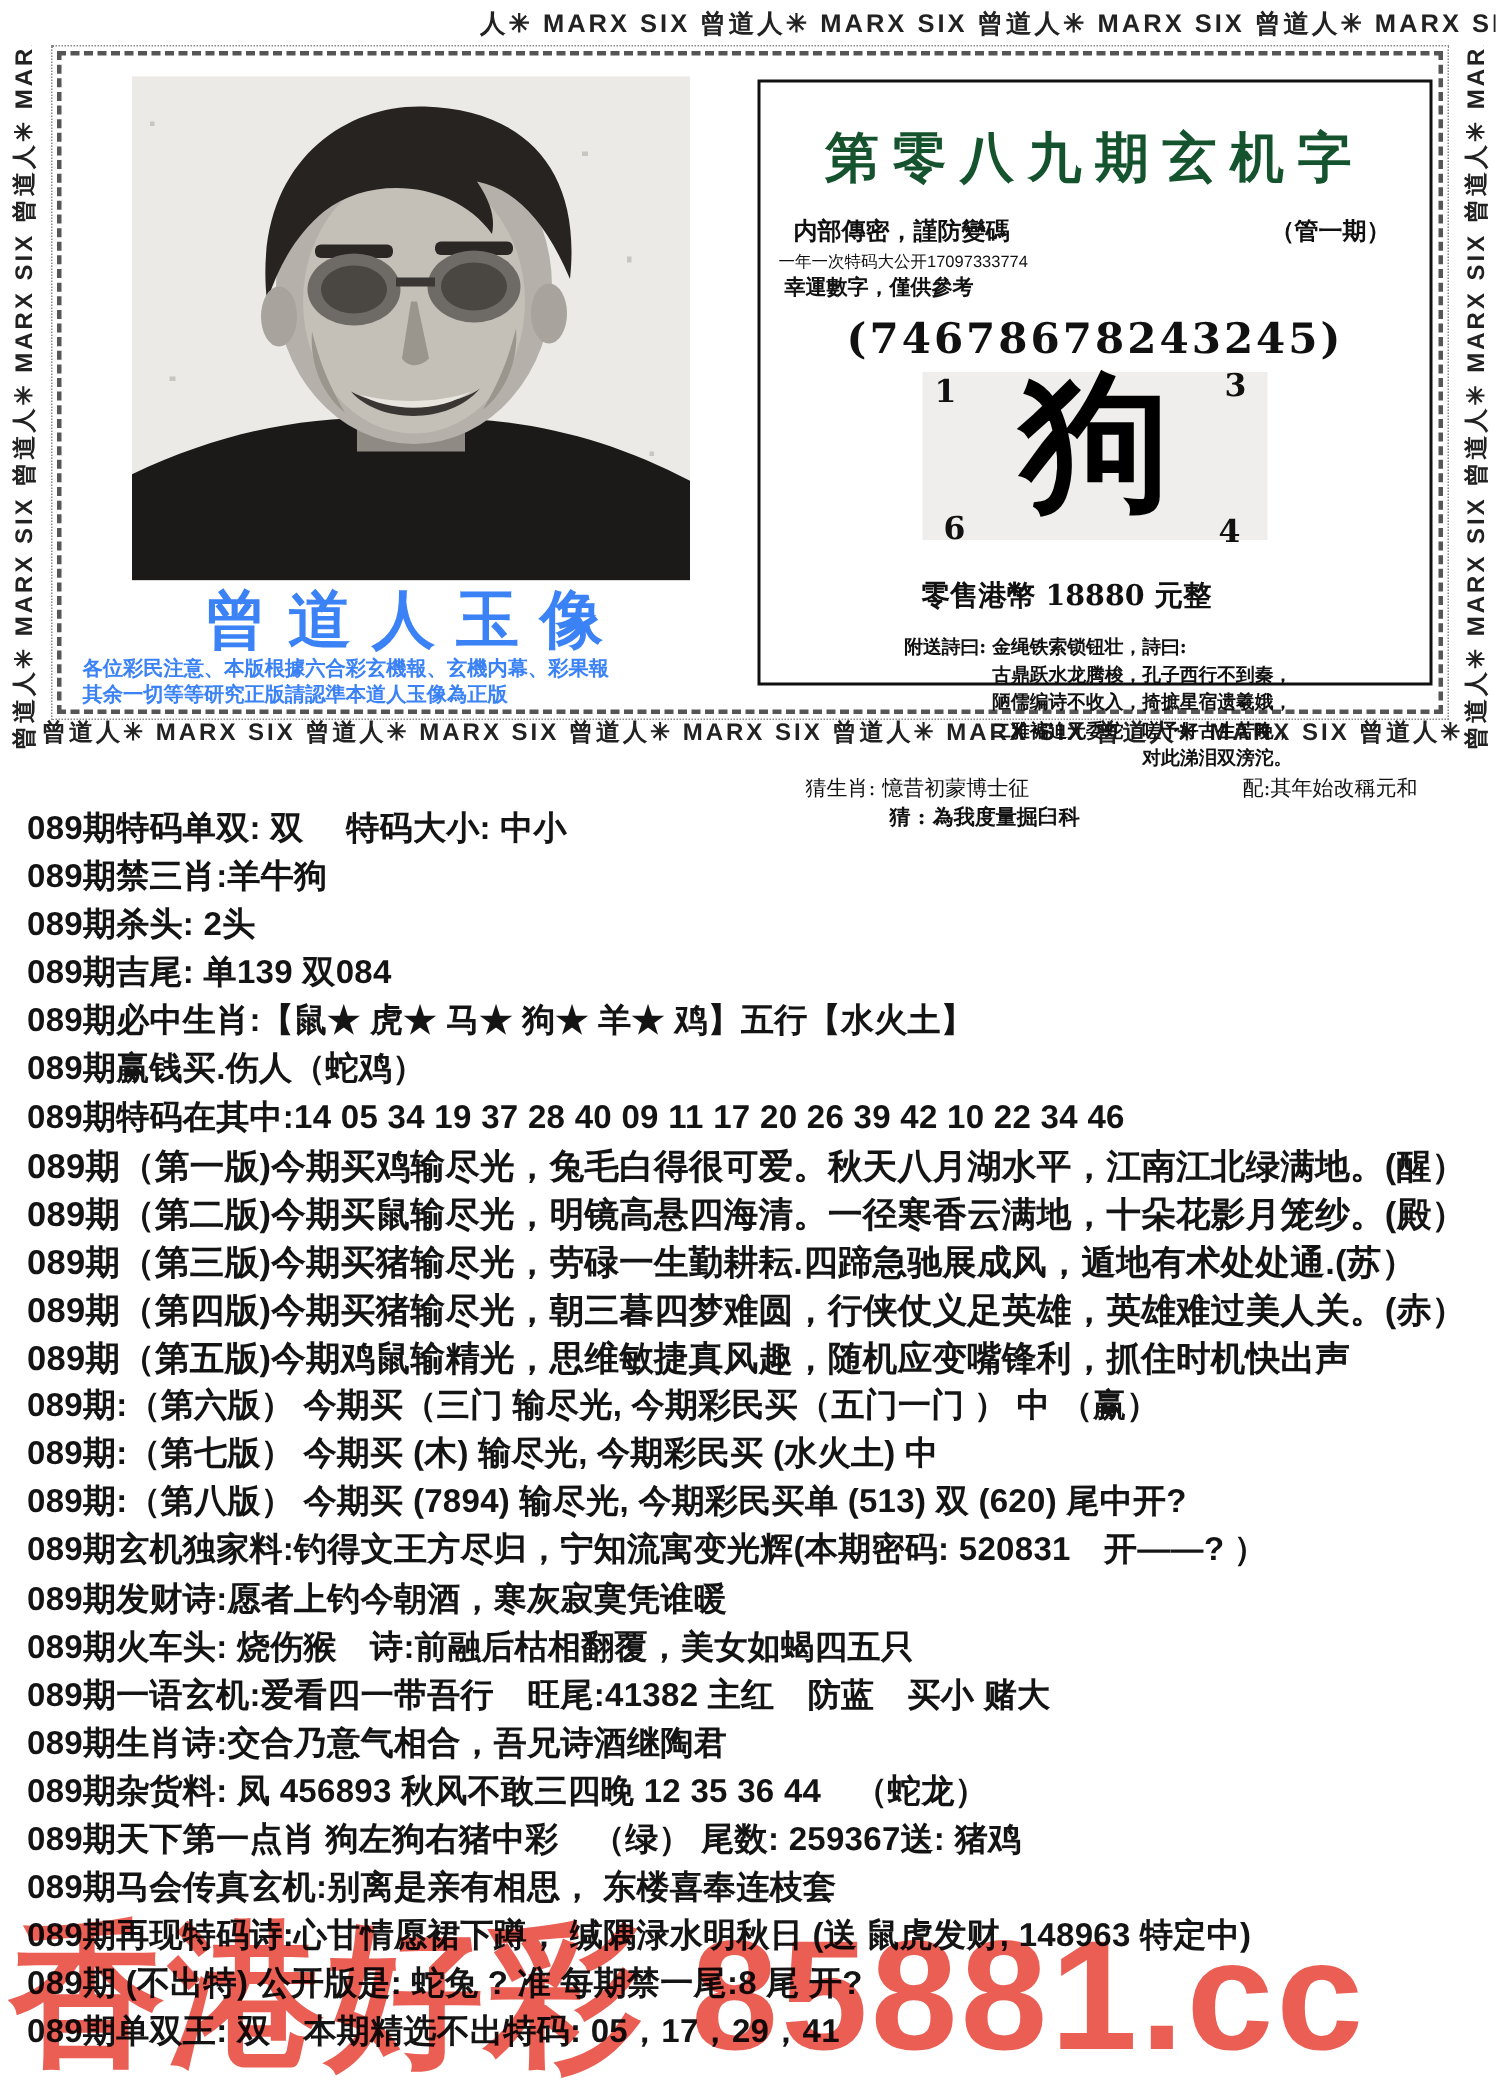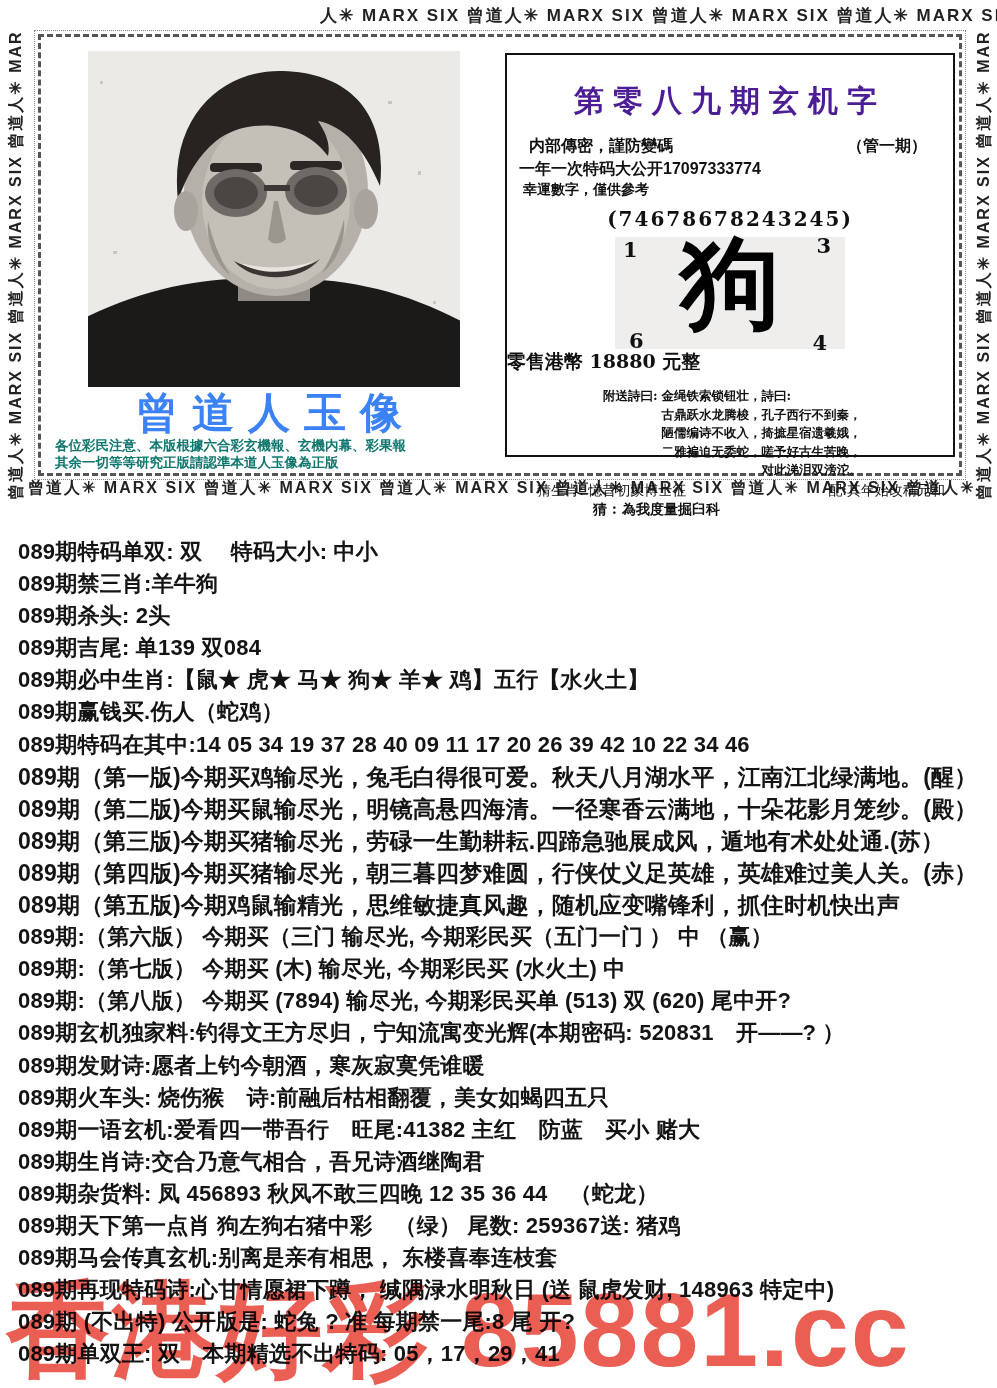--- a/index.html
+++ b/index.html
@@ -61,49 +61,49 @@
     width:430px;
     text-align:center;
     font-family:"DejaVu Serif","Liberation Serif",serif;
     font-weight:bold;
     font-size:42px;
     letter-spacing:14px;
     color:#3b82f6;
   }
   .notes{
     position:absolute;left:14px;top:400px;width:450px;
-    font-size:13.5px;line-height:17px;color:#0f766e;font-weight:600;
+    font-size:13.5px;line-height:17px;color:#3b82f6;font-weight:600;
   }
 
   
   .mbox{
     position:absolute;left:464px;top:16px;
     width:450px;height:404px;
     border:2px solid #111;
     box-sizing:border-box;
   }
   .mbox .title{
     margin-top:26px;
     text-align:center;
     font-family:Liberation Serif, serif;
     font-weight:bold;
-    font-size:30px;
+    font-size:36px;
     letter-spacing:9px;
-    color:#4c1d95;
+    color:#14532d;
   }
   .mbox .row1{
     display:flex;justify-content:space-between;
     padding:14px 26px 0 22px;
     font-weight:700;font-size:16px;
   }
-  .mbox .hotline{padding:2px 0 0 12px;font-size:16px;font-weight:700;}
+  .mbox .hotline{padding:2px 0 0 12px;font-size:11px;font-weight:400;}
   .mbox .lucky{padding:1px 0 0 16px;font-size:14px;font-weight:600;}
   .mbox .code{
     text-align:center;margin-top:8px;
-    font-size:20px;font-weight:600;letter-spacing:2px;
+    font-size:28px;font-weight:600;letter-spacing:2px;
     font-family:"DejaVu Serif","Liberation Serif",serif;
   }
   .zblock{
     position:relative;
     width:230px;height:112px;
     margin:6px auto 0 auto;
     background:#efeeec;
   }
   .zchar{
     position:absolute;left:0;right:0;top:-14px;
@@ -113,23 +113,23 @@
     font-size:100px;
     line-height:120px;
     color:#000;
   }
   .zn{position:absolute;font-size:21px;font-weight:600;font-family:"DejaVu Serif","Liberation Serif",serif;}
   .zn.n1{left:8px;top:0;}
   .zn.n3{right:14px;top:-4px;}
   .zn.n6{left:14px;bottom:-4px;}
   .zn.n4{right:18px;bottom:-6px;}
   .price{
-    text-align:left;
+    text-align:center;
     padding-right:38px;
-    margin-top:0;
+    margin-top:24px;
     font-size:19px;font-weight:700;
     font-family:"DejaVu Serif","Liberation Serif",serif;
   }
   .poems{
     display:flex;
     padding:12px 10px 0 14px;
     font-size:12.5px;line-height:18.5px;font-weight:600;
     font-family:"DejaVu Serif","Liberation Serif",serif;
   }
   .poemcol{display:flex;}

